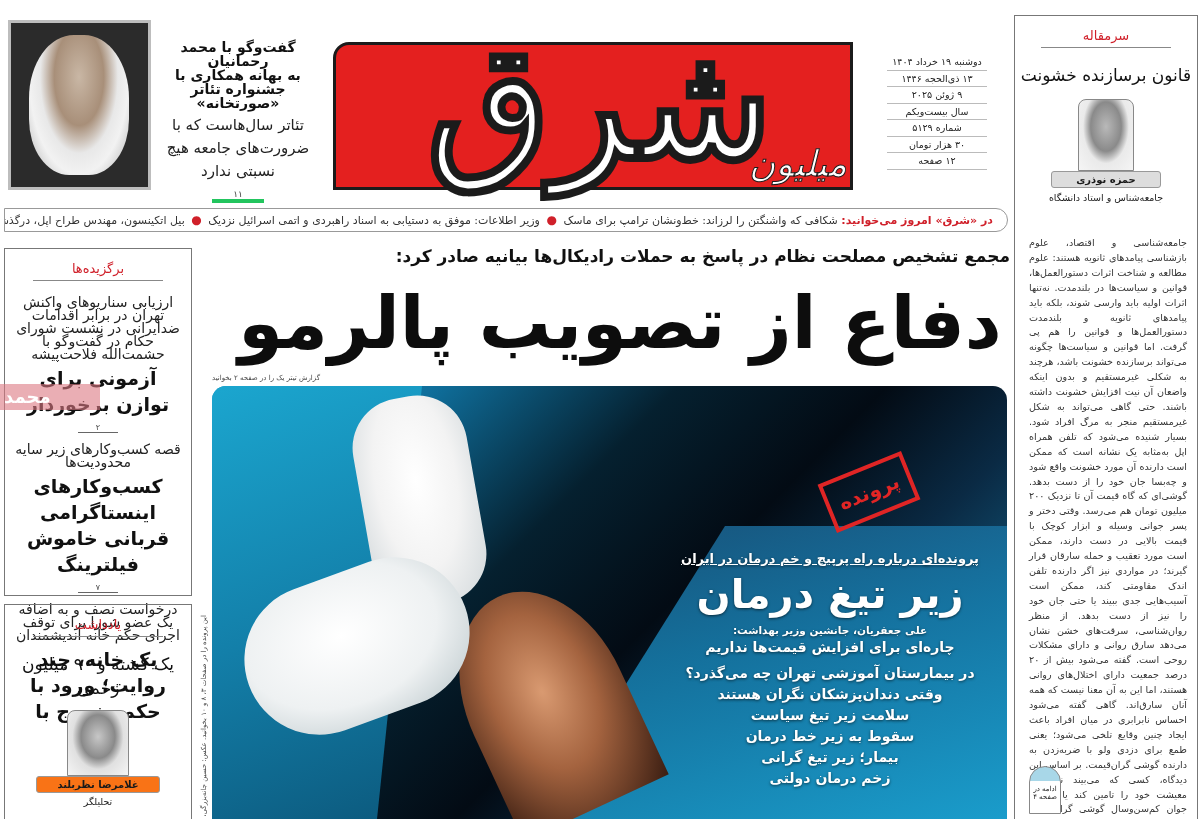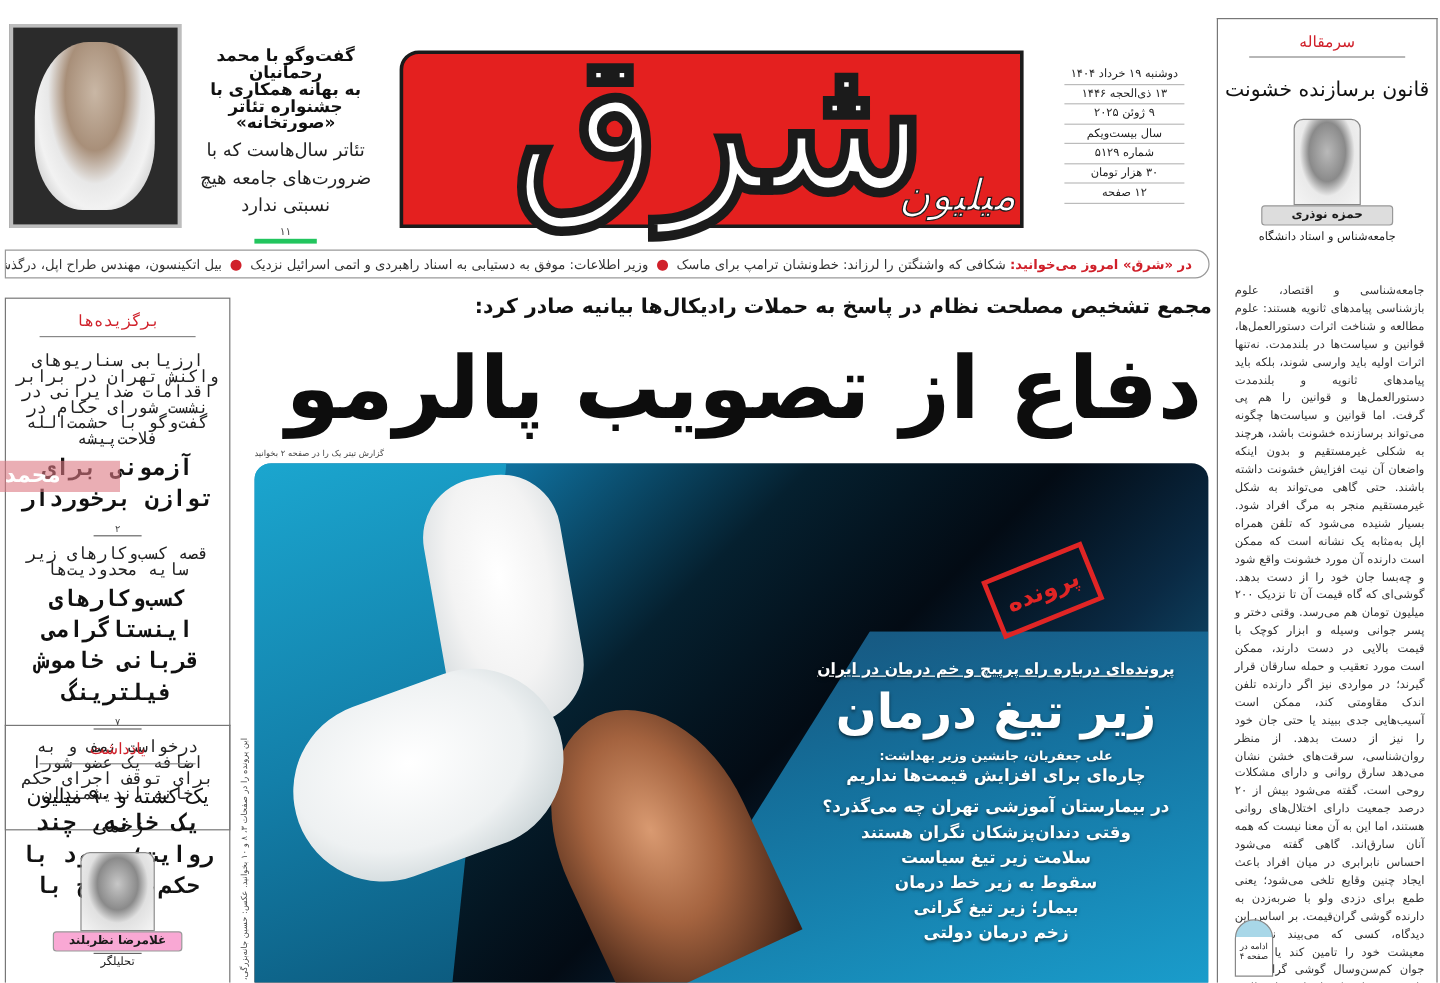--- a/index.html
+++ b/index.html
@@ -47,21 +47,21 @@
   .left-col { left: 4px; top: 248px; width: 188px; border: 1px solid #777; }
   .pick-block { text-align: center; padding: 0 8px; }
   .pick-kicker { font-size: 14px; line-height: 13px; color: #222; margin-top: 10px; }
   .pick-title { font-size: 19px; font-weight: bold; line-height: 26px; margin-top: 4px; color: #111; }
   .pick-page { font-size: 8px; width: 40px; margin: 6px auto 0; border-bottom: 1px solid #666; color: #444; }
   .watermark { left: 0; top: 384px; width: 100px; height: 26px; background: rgba(220,120,130,0.6); color: #fff; font-weight: bold; font-size: 18px; line-height: 26px; text-align: left; padding-left: 4px; }
 
   .note-col { left: 4px; top: 604px; width: 188px; height: 215px; border: 1px solid #777; border-bottom: none; text-align: center; }
   .note-title { font-size: 17px; line-height: 24px; margin-top: 10px; color: #111; }
   .note-photo { width: 62px; height: 66px; margin: 10px auto 0; border: 1px solid #888; border-radius: 8px 8px 0 0; background: radial-gradient(ellipse at 50% 40%, #c7c7c7 0%, #8a8a8a 40%, #e0e0e0 60%, #f5f5f5 100%); }
-  .note-name { width: 108px; margin: 0 auto; font-size: 10px; font-weight: bold; background: #f9a8d4; border: 1px solid #999; border-radius: 3px; padding: 2px 0; }
+  .note-name { width: 124px; margin: 0 auto; font-size: 10px; font-weight: bold; background: #f97316; border: 1px solid #999; border-radius: 3px; padding: 2px 0; }
   .note-role { font-size: 9.5px; margin-top: 3px; }
 
   
   .kicker { left: 380px; top: 246px; width: 630px; text-align: right; font-size: 17px; font-weight: bold; color: #111; }
   .headline { left: 230px; top: 275px; width: 780px; text-align: center; font-size: 72px; font-weight: bold; line-height: 96px; color: #0d0d0d; letter-spacing: 2px; }
   .credit { left: 212px; top: 374px; width: 200px; text-align: left; font-size: 7px; color: #444; direction: rtl; }
 
   
   .hero { left: 212px; top: 386px; width: 795px; height: 433px; border-radius: 14px 14px 0 0; overflow: hidden; background: linear-gradient(135deg, #1593c1 0%, #0f6f9c 18%, #05202f 38%, #030b14 55%, #0a2a44 70%, #1a86b3 100%); }
   .hero .drape { position: absolute; left: 0; top: 0; width: 300px; height: 433px; background: linear-gradient(160deg, #1ba6cf 0%, #137fa9 50%, #0b5477 100%); clip-path: polygon(0 0, 70% 0, 55% 100%, 0 100%); }
@@ -121,21 +121,21 @@
 
 <div class="abs ticker">
   <span class="ticker-label">در «شرق» امروز می‌خوانید:</span>
   <span class="ticker-item">شکافی که واشنگتن را لرزاند: خط‌ونشان ترامپ برای ماسک</span>
   <span class="ticker-dot">●</span>
   <span class="ticker-item">وزیر اطلاعات: موفق به دستیابی به اسناد راهبردی و اتمی اسرائیل نزدیک</span>
   <span class="ticker-dot">●</span>
   <span class="ticker-item">بیل اتکینسون، مهندس طراح اپل، درگذشت</span>
 </div>
 
-<div class="abs left-col" style="height:444px;font-family:Liberation Mono, monospace;">
+<div class="abs left-col" style="height:348px;">
   <div class="col-label">برگزیده‌ها</div>
   <div class="col-rule"></div>
   <div class="pick-block">
     <div class="pick-kicker">ارزیابی سناریوهای واکنش تهران در برابر اقدامات ضدایرانی در نشست شورای حکام در گفت‌وگو با حشمت‌الله فلاحت‌پیشه</div>
     <div class="pick-title">آزمونی برای توازن برخوردار</div>
     <div class="pick-page">۲</div>
   </div>
   <div class="pick-block">
     <div class="pick-kicker">قصه کسب‌وکارهای زیر سایه محدودیت‌ها</div>
     <div class="pick-title">کسب‌وکارهای اینستاگرامی قربانی خاموش فیلترینگ</div>

